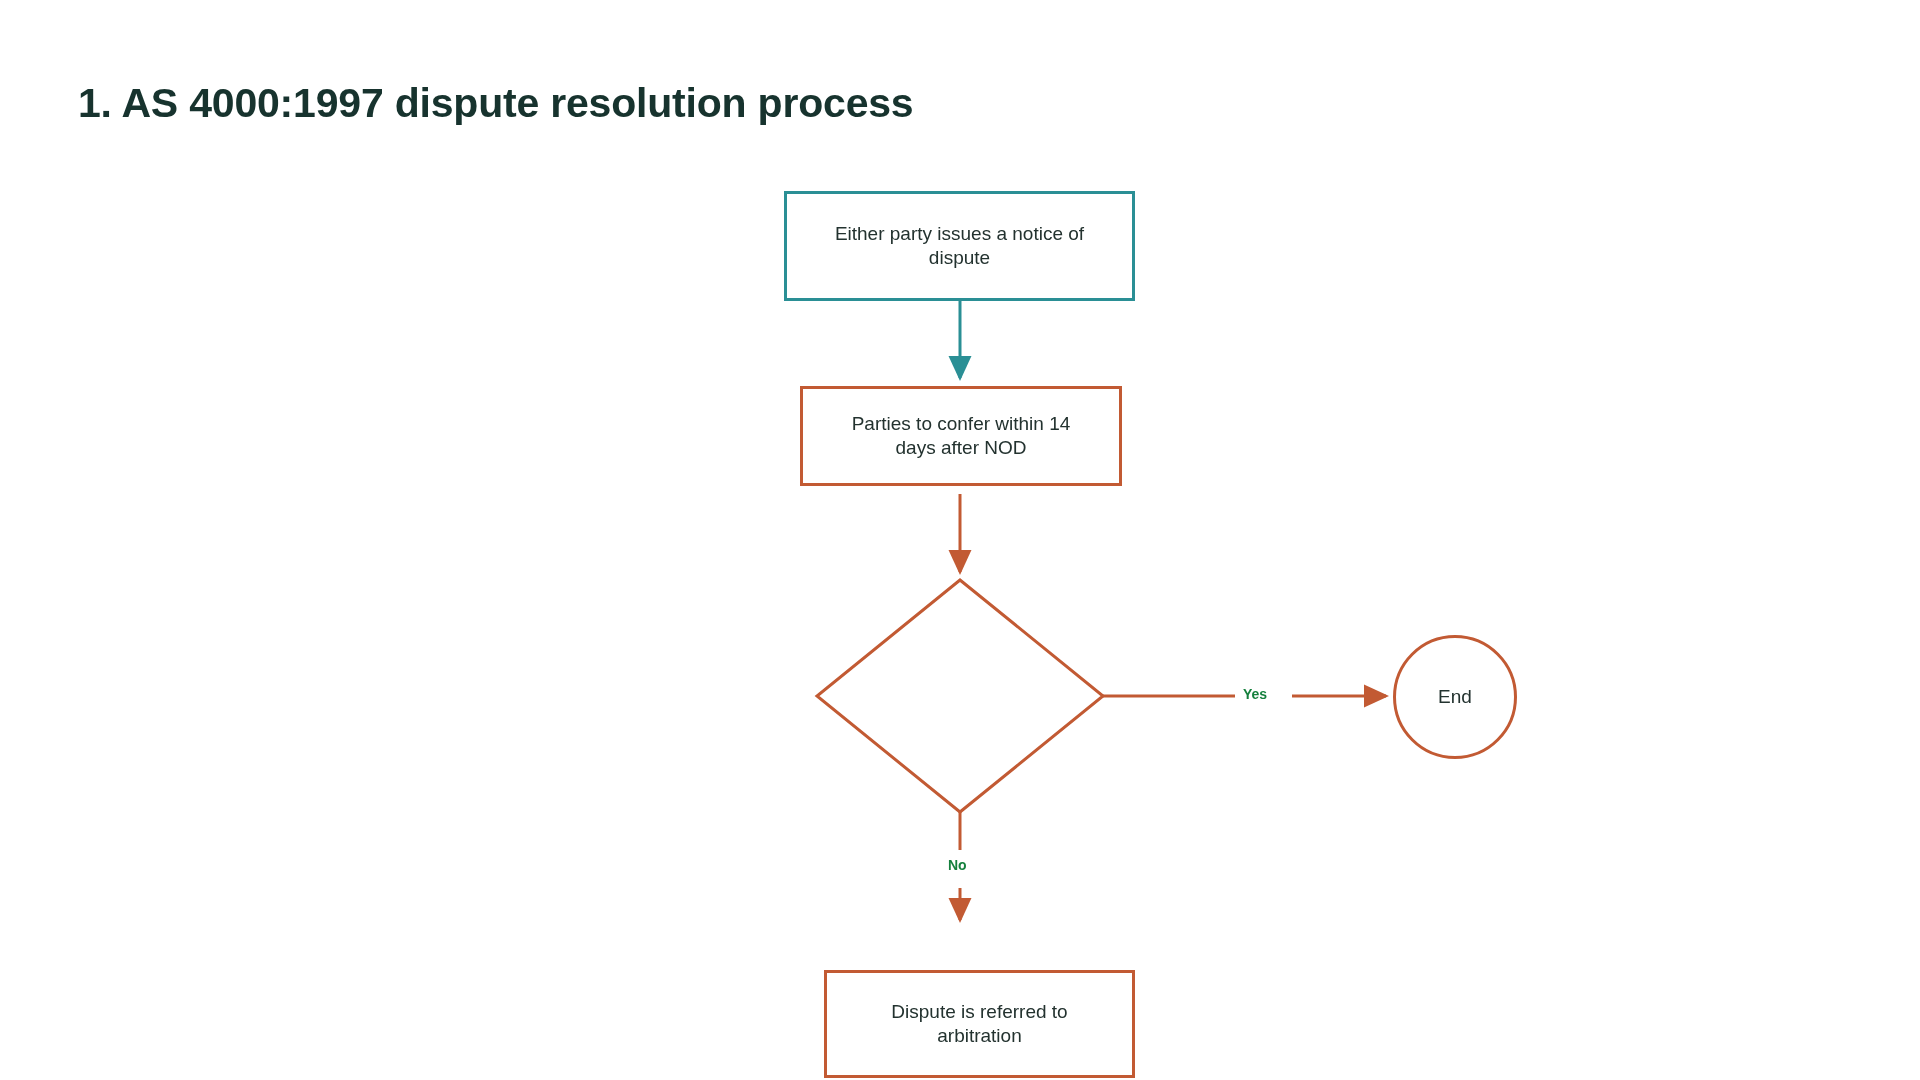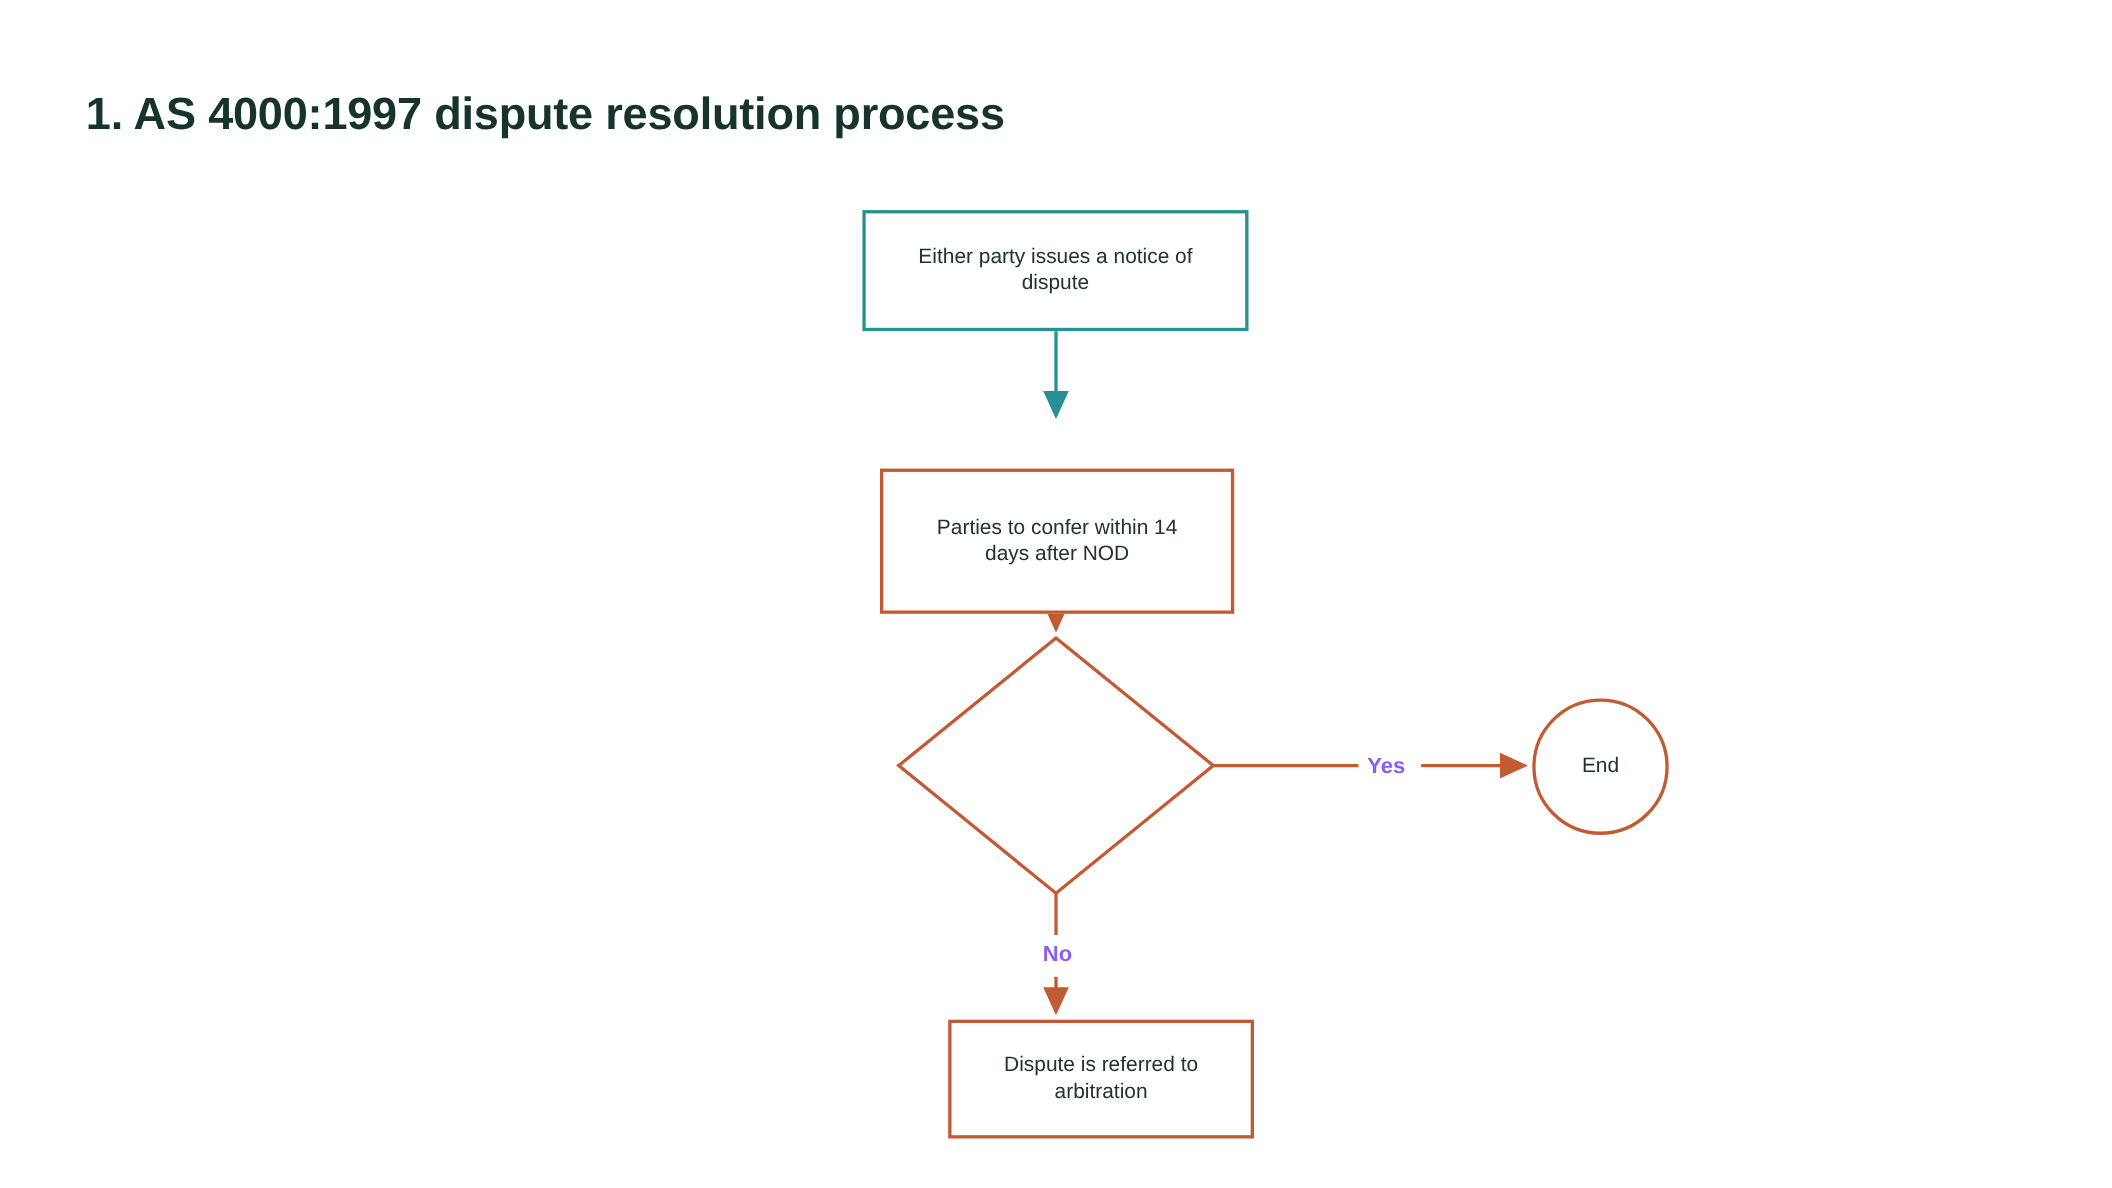--- a/index.html
+++ b/index.html
@@ -79,23 +79,23 @@
   }
 
   
   .node.decision {
     background: transparent;
   }
 
   
   .edge-label {
     position: absolute;
-    font-size: 20px;
+    font-size: 14px;
     font-weight: bold;
-    color: #8b5cf6;
+    color: #15803d;
     font-family: "Liberation Sans", sans-serif;
     white-space: nowrap;
   }
 </style>
 </head>
 <body>
 
 <div id="slide">
 
   <h1 id="page-title">1. AS 4000:1997 dispute resolution process</h1>
@@ -125,31 +125,31 @@
       <line x1="960" y1="812" x2="960" y2="850" stroke="#c25a33" stroke-width="3"></line>
 
       <line x1="960" y1="888" x2="960" y2="920" stroke="#c25a33" stroke-width="3" marker-end="url(#arrow-orange)"></line>
     </svg>
 
     <div class="node process teal" style="left:784px; top:191px; width:351px; height:110px;">
       <span class="node-label">Either party issues a notice of
 dispute</span>
     </div>
 
-    <div class="node process orange" style="left:800px; top:386px; width:322px; height:132px;margin-top:40px;">
+    <div class="node process orange" style="left:800px; top:386px; width:322px; height:100px;">
       <span class="node-label">Parties to confer within 14
 days after NOD</span>
     </div>
 
 
     <div class="node terminator" style="left:1393px; top:635px; width:124px; height:124px;">
       <span class="node-label">End</span>
     </div>
 
-    <div class="node process orange" style="left:824px; top:927px; width:278px; height:108px;margin-left:38px;">
+    <div class="node process orange" style="left:824px; top:970px; width:311px; height:108px;">
       <span class="node-label">Dispute is referred to
 arbitration</span>
     </div>
 
     <div class="edge-label" style="left:1243px; top:686px;">Yes</div>
 
     <div class="edge-label" style="left:948px; top:857px;">No</div>
 
   </div>
 </div>

